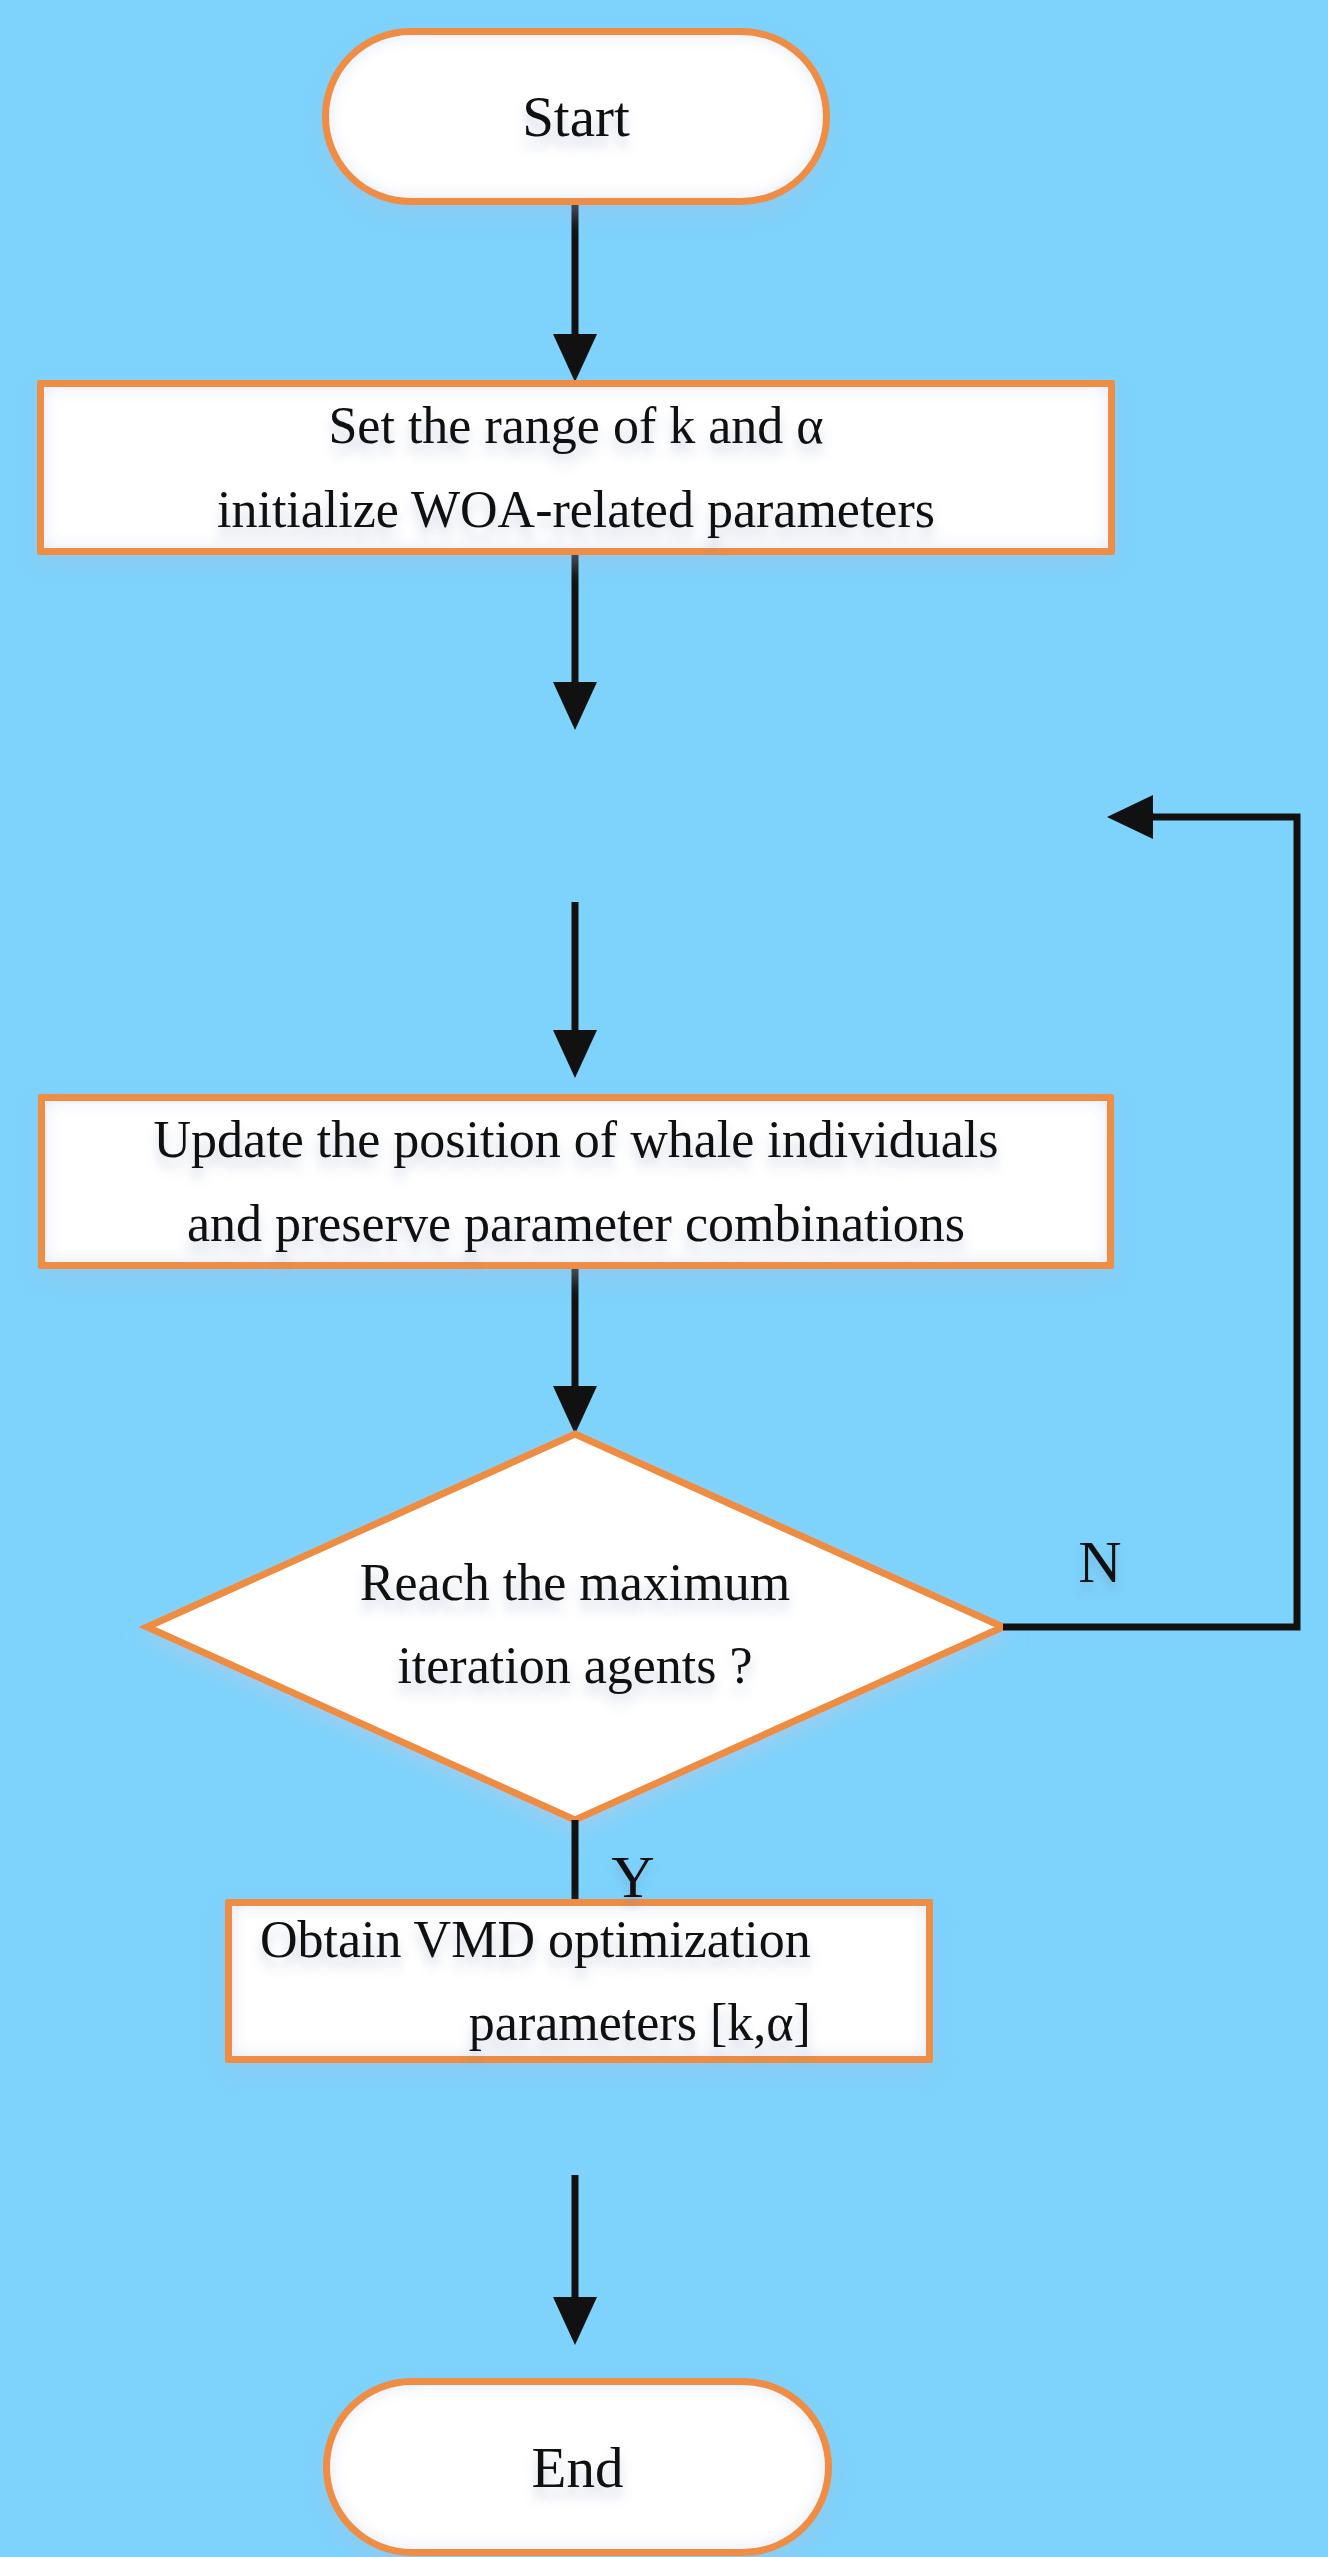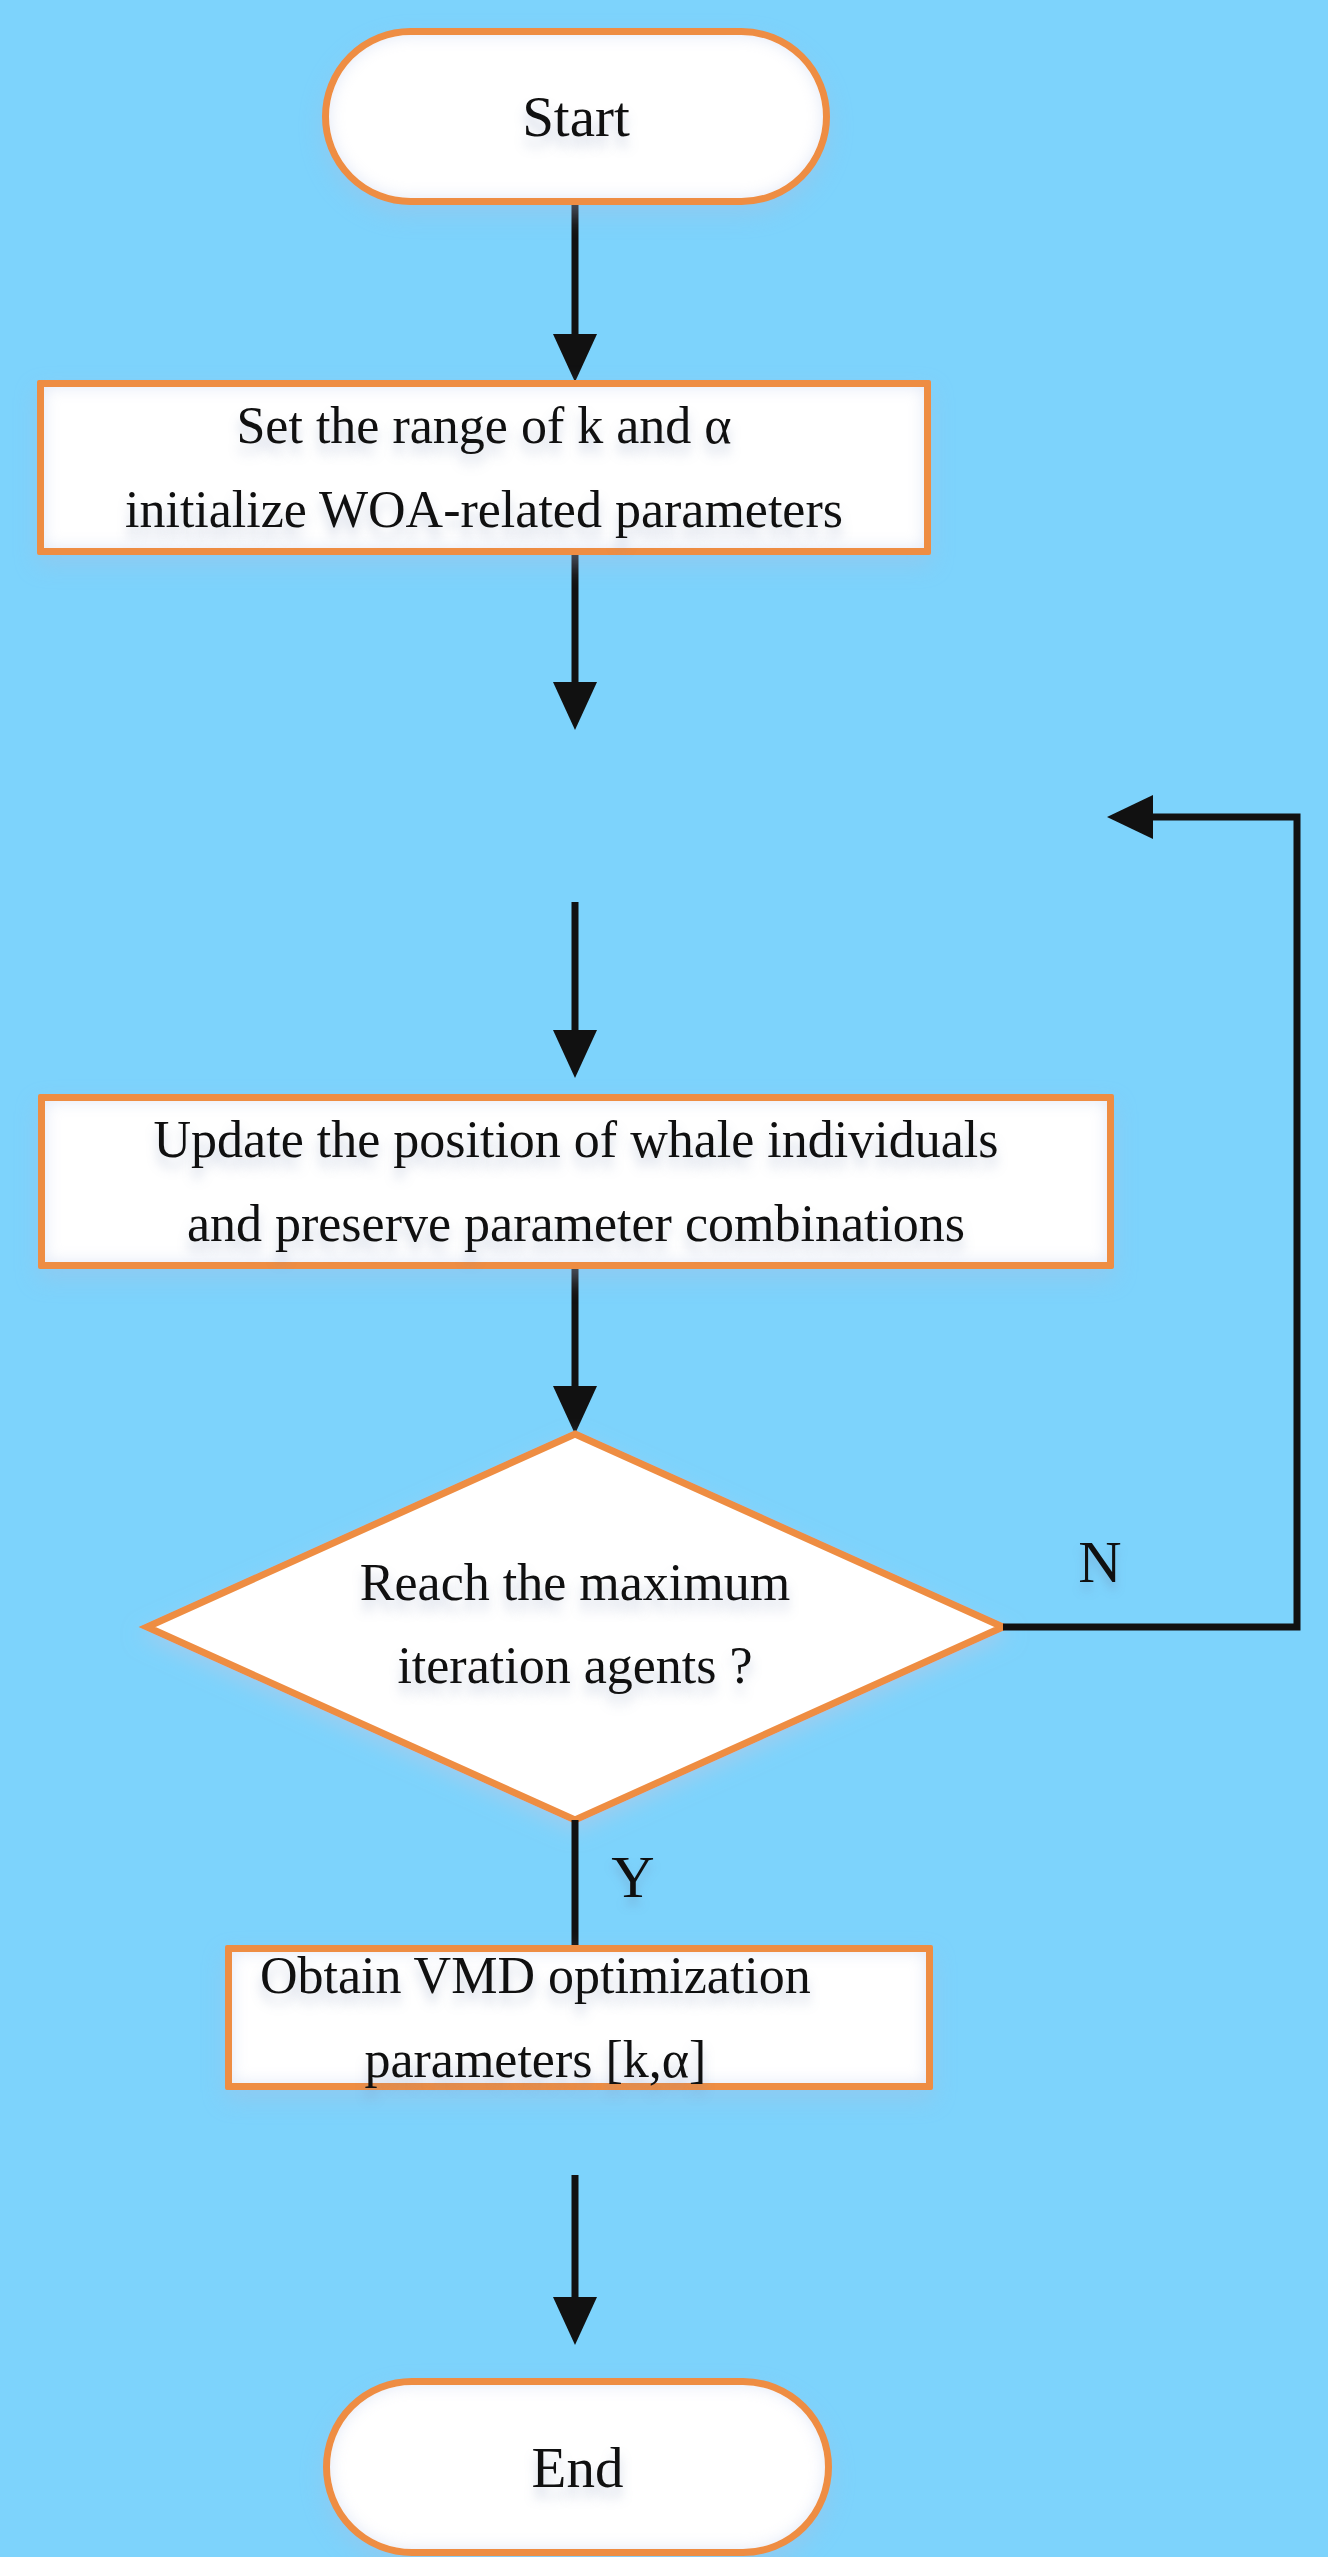--- a/index.html
+++ b/index.html
@@ -35,26 +35,26 @@
   .terminal{
     border-radius:92px;
     font-size:57px;
   }
   .process{
     font-size:52px;
     line-height:1.60;
     border-radius:2px;
   }
   .start{left:322px;top:28px;width:508px;height:177px;}
-  .box-set{left:37px;top:380px;width:894px;height:175px;}
+  .box-set{left:37px;top:380px;width:1078px;height:175px;}
   .box-vmd{left:27px;top:730px;width:1078px;height:172px;}
   .box-update{left:38px;top:1078px;width:1076px;height:175px;margin-top:16px;}
   .box-obtain{
-    left:225px;top:1945px;width:708px;height:145px;
-    justify-content:flex-start;text-align:center;padding-left:28px;
+    left:225px;top:1899px;width:708px;height:164px;
+    justify-content:flex-start;text-align:right;padding-left:28px;
   }
   .end{left:323px;top:2345px;width:509px;height:178px;margin-top:33px;}
   .diamond-label{
     position:absolute;
     left:255px;top:1541px;width:640px;
     text-align:center;
     font-size:52px;
     line-height:1.60;
     white-space:pre-line;
     z-index:3;

